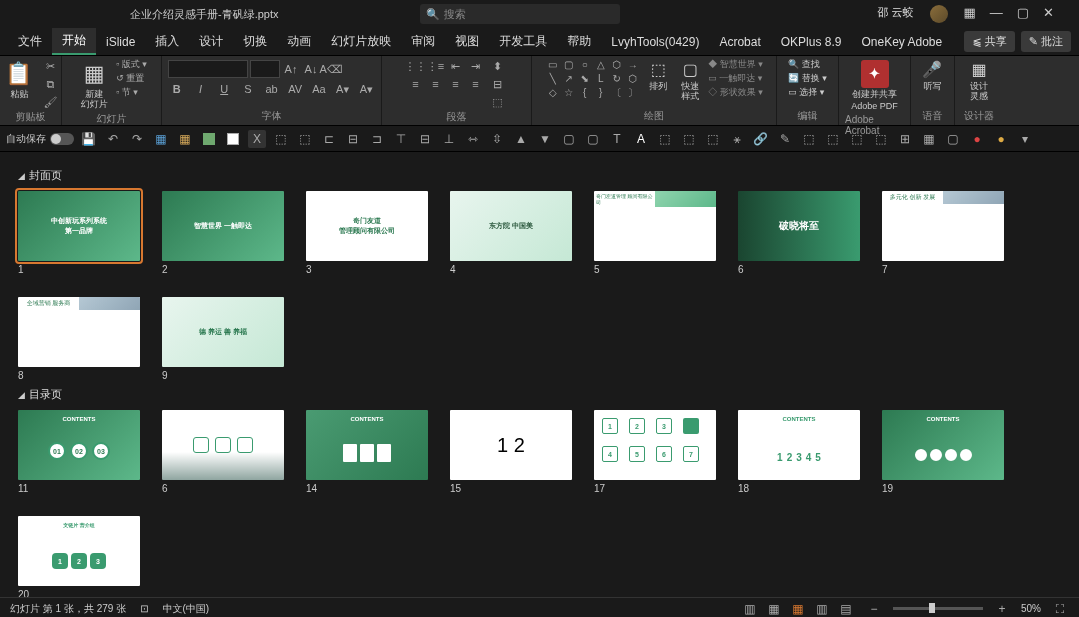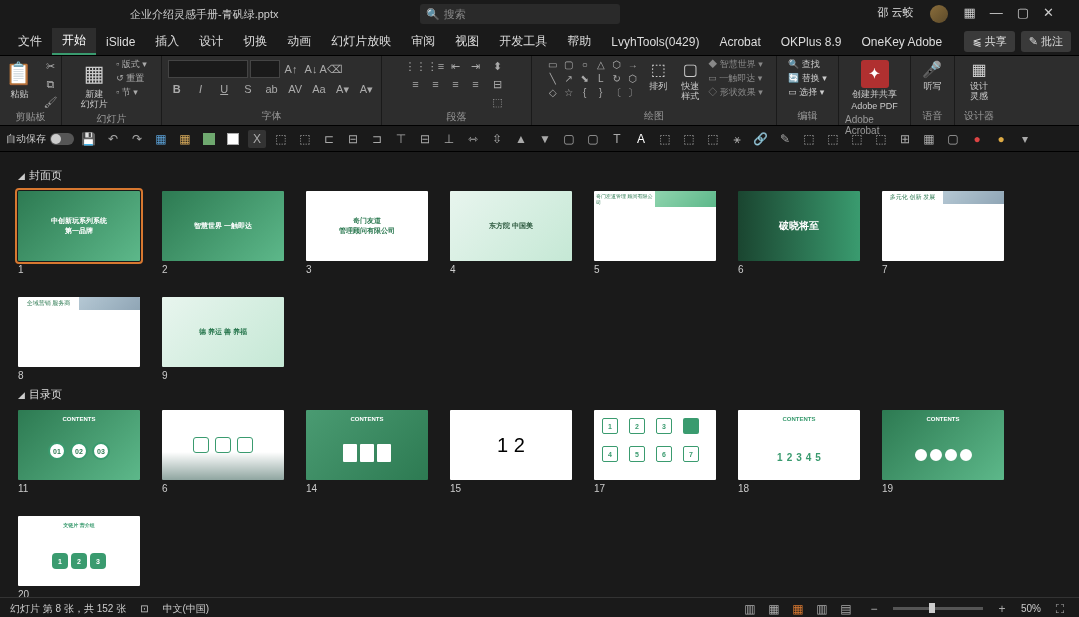--- a/index.html
+++ b/index.html
@@ -482,21 +482,21 @@
             <div class="thumb-box" style="border-radius:4px">2</div>
             <div class="thumb-box" style="border-radius:4px">3</div>
           </div>
         </div>
         <div class="thumb-num">20</div>
       </div>
   </div>
 </div>
 
 <div class="statusbar">
-  <span>幻灯片 第 8 张，共 152 张</span>
+  <span>幻灯片 第 1 张，共 279 张</span>
   <span>⊡</span>
   <span>中文(中国)</span>
   <div class="status-right">
     <div class="view-btns">
       <span class="qbtn">▥</span>
       <span class="qbtn">▦</span>
       <span class="qbtn" style="color:#d87830">▦</span>
       <span class="qbtn">▥</span>
       <span class="qbtn">▤</span>
     </div>

